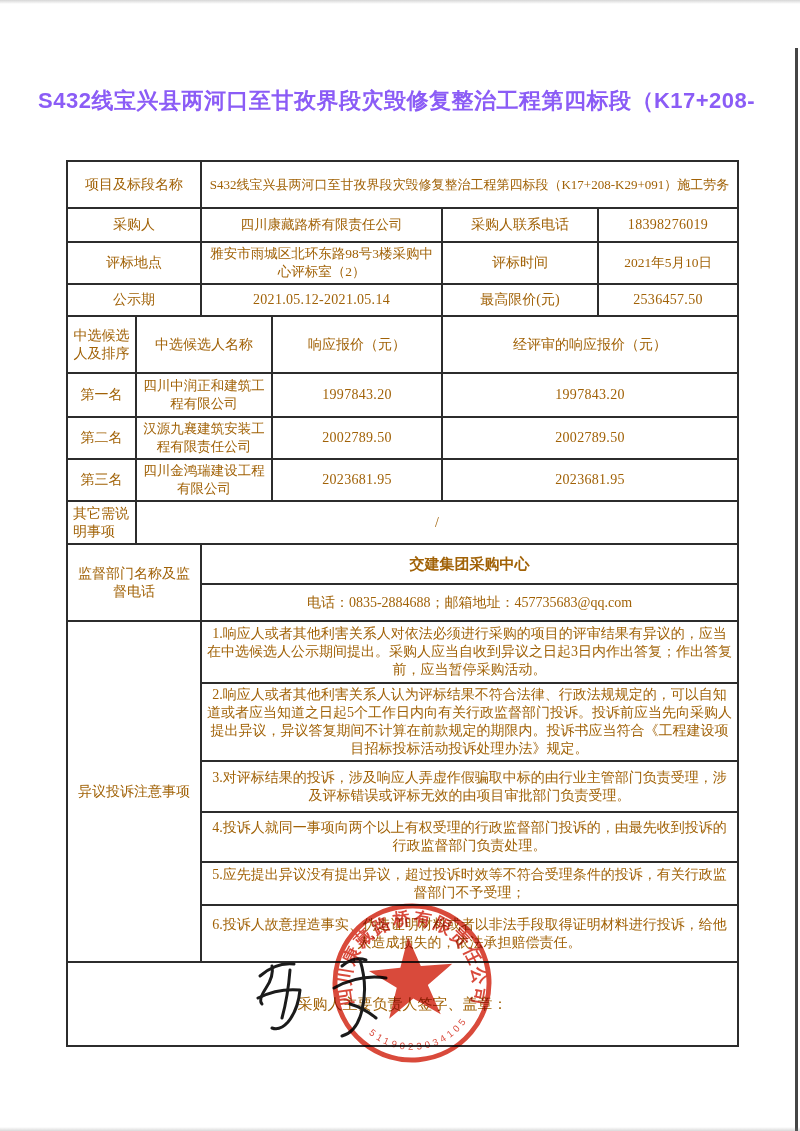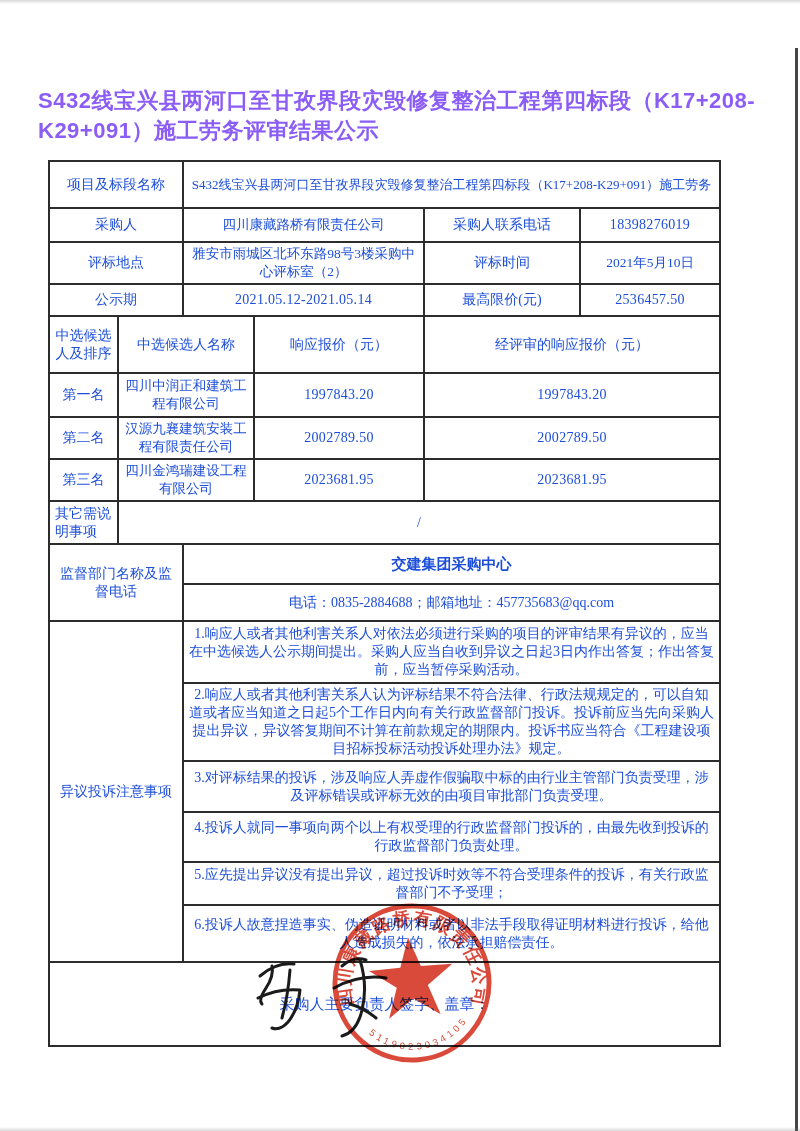--- a/index.html
+++ b/index.html
@@ -21,23 +21,23 @@
     position:absolute; left:0; top:1127px; width:800px; height:4px;
     background:linear-gradient(to top, rgba(130,130,130,.30), rgba(255,255,255,0));
   }
   .title {
     position:absolute; top:86px; left:38px; width:724px; text-align:left;
     font-family:"Liberation Sans","DejaVu Sans",sans-serif;
     font-weight:700; font-size:22px; line-height:30px; color:#8b5cf6;
     letter-spacing:.5px;
   }
   table.doc {
-    position:absolute; left:48px; top:160px; width:671px;
+    position:absolute; left:66px; top:160px; width:671px;
     border-collapse:collapse; table-layout:fixed;
-    font-size:14px; color:#1d4ed8;
+    font-size:14px; color:#a16207;
   }
   table.doc td {
     border:2px solid #2c2c2c; text-align:center; vertical-align:middle;
     padding:2px 4px; line-height:18px; overflow:hidden;
   }
   td.lbl { font-size:14px; }
   td.oneline { white-space:nowrap; font-size:13px; }
   td.small { font-size:13.5px; }
   td.num { font-size:14px; letter-spacing:.3px;margin-left:6px; }
   td.para {
@@ -52,21 +52,20 @@
 <body>
 
 <div class="page">
 
   <div class="scan-top"></div>
   <div class="scan-right"></div>
   <div class="scan-bottom"></div>
 
   <div class="title">
     <div>S432线宝兴县两河口至甘孜界段灾毁修复整治工程第四标段（K17+208-</div>
-    <div>K29+091）施工劳务评审结果公示</div>
   </div>
 
   <table class="doc">
     <colgroup>
       <col style="width:69px">
         <col style="width:65px">
         <col style="width:71px">
       <col style="width:170px">
         <col style="width:156px">
         <col style="width:140px">

